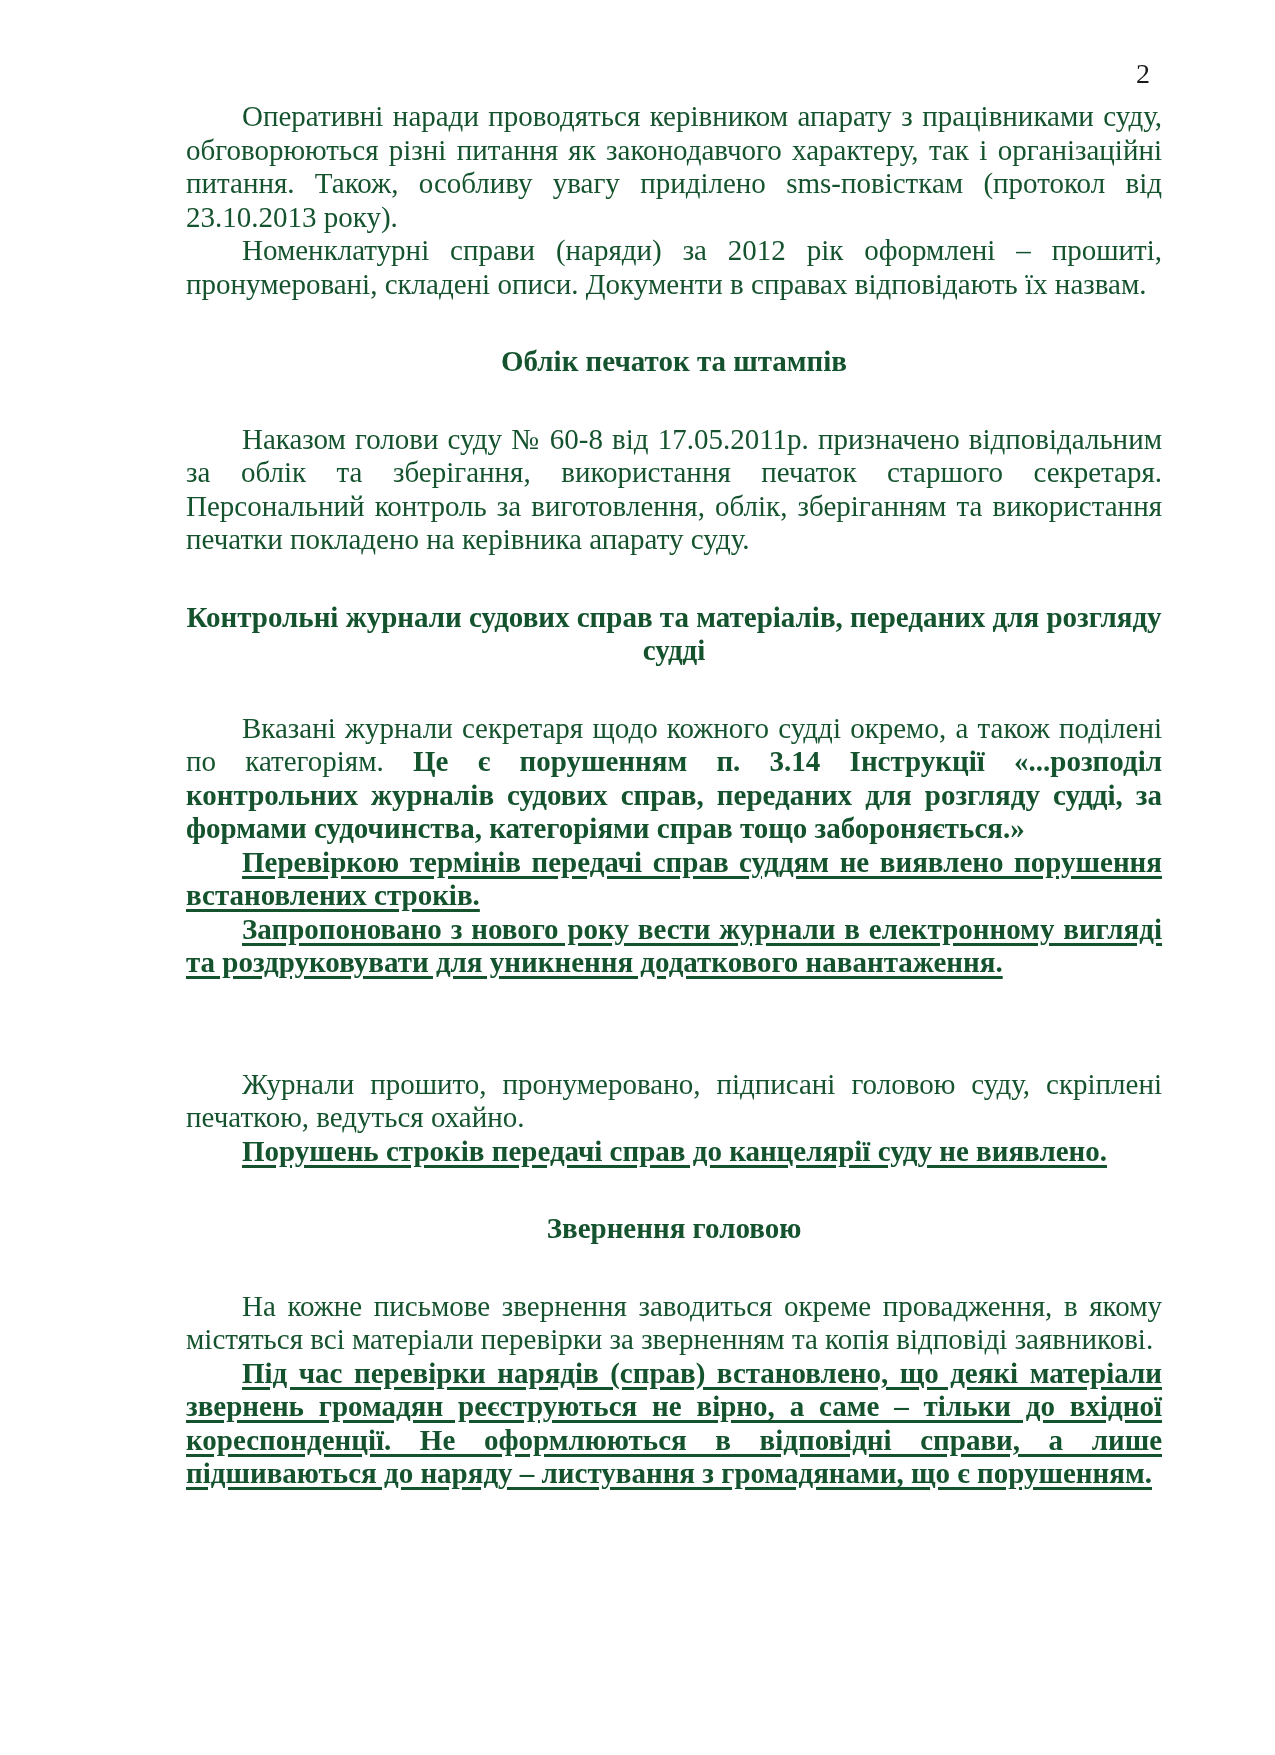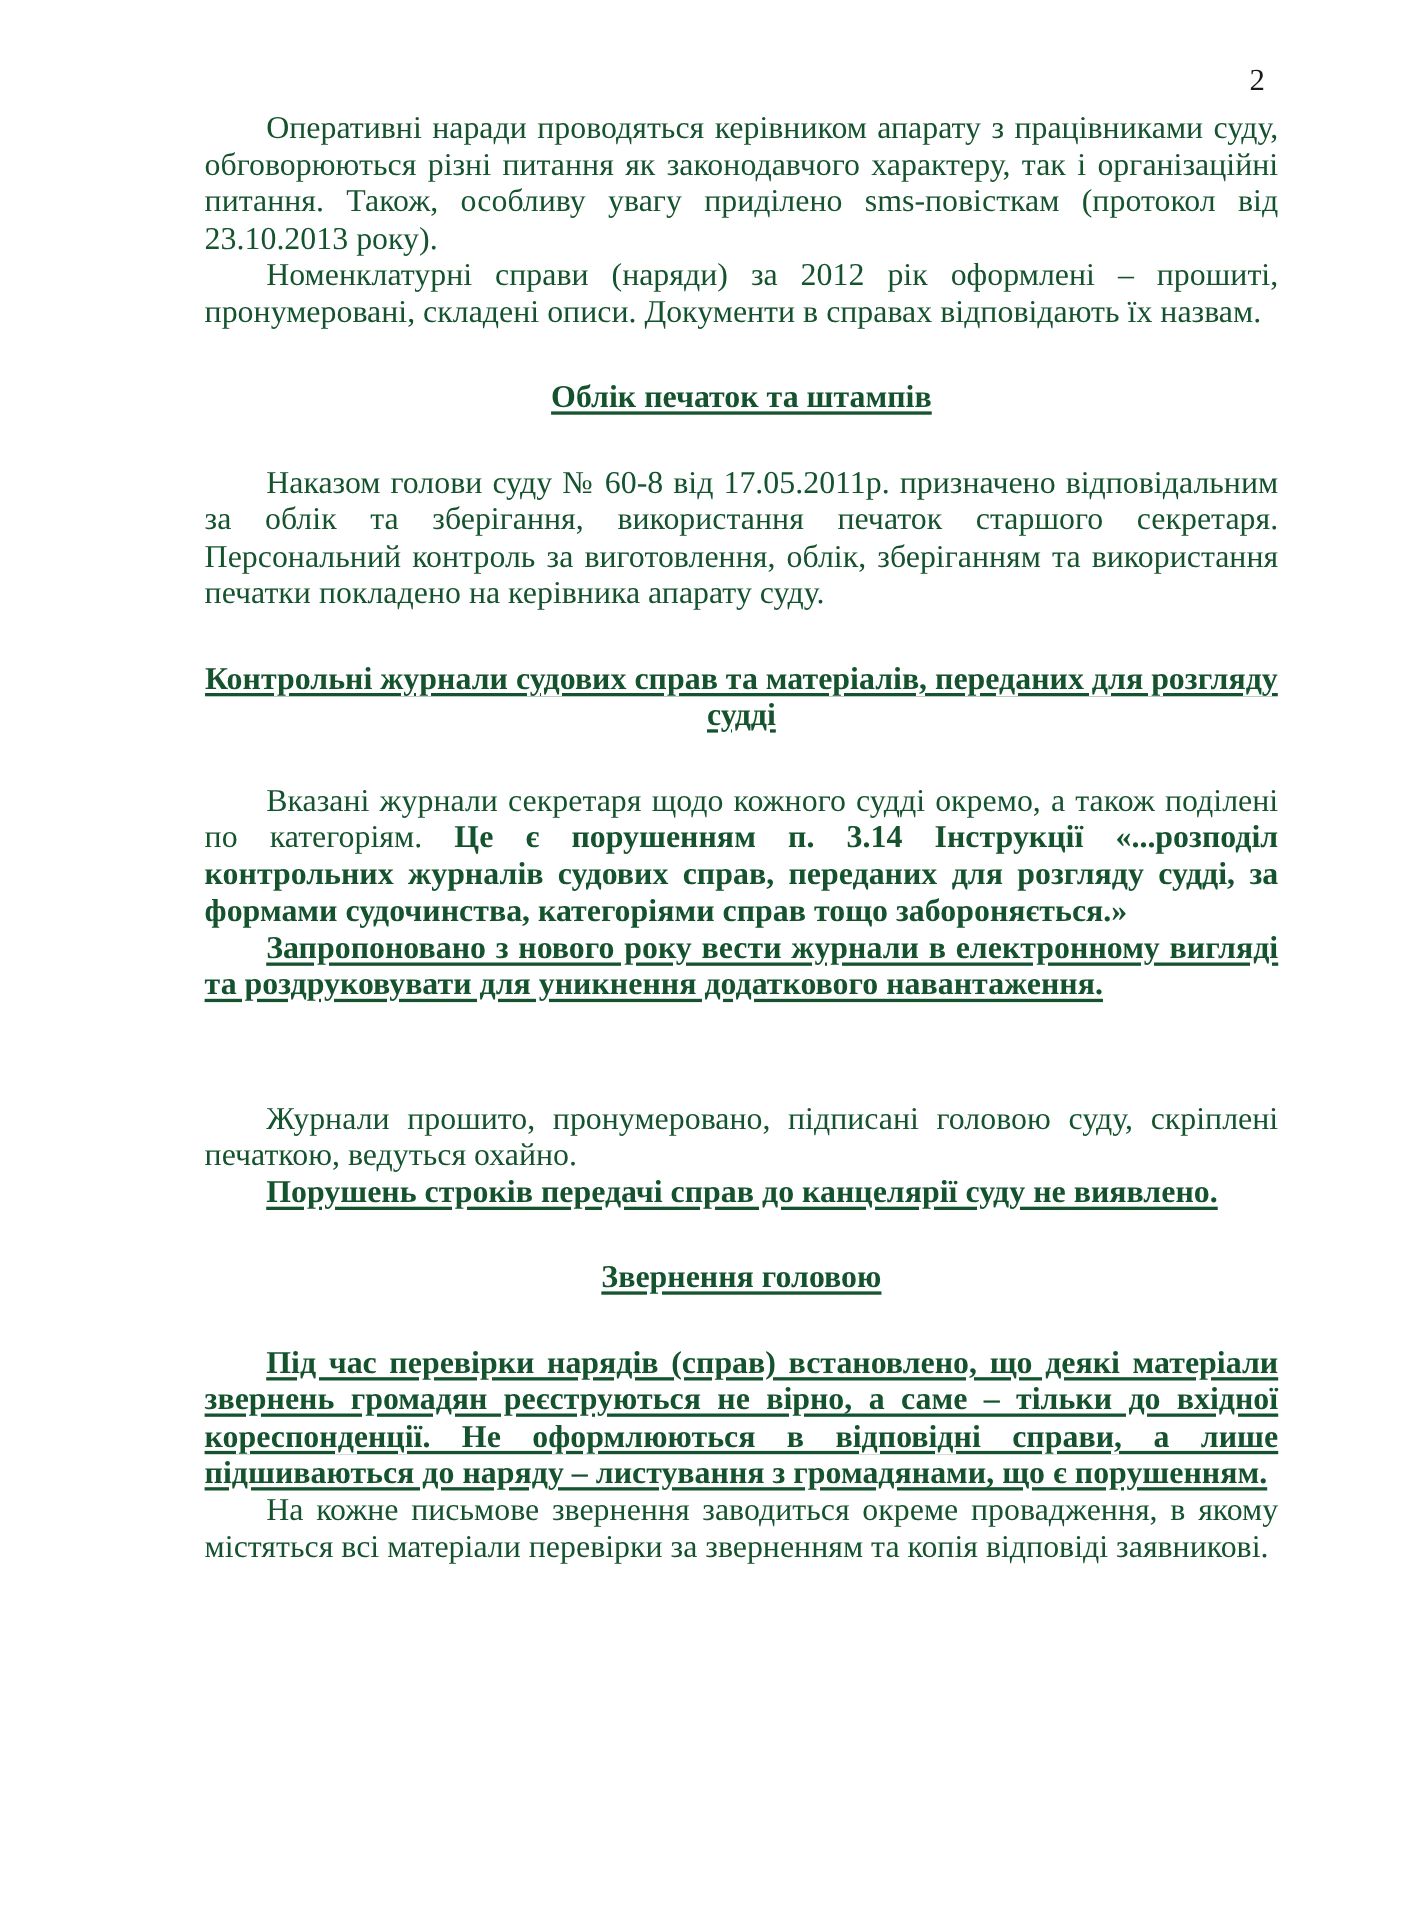--- a/index.html
+++ b/index.html
@@ -8,46 +8,47 @@
     position: absolute; left: 186px; top: 0; width: 976px;
     font-family: "Liberation Serif", serif; color: #14532d;
     font-size: 29px; line-height: 33.5px;
   }
   .pagenum { position: absolute; left: 1136px; top: 58px; font-family: "Liberation Serif", serif; font-size: 28px; color: #1a1a1a; }
   p { margin: 0; text-align: justify; }
   .ind { text-indent: 56px; }
   .b { font-weight: bold; }
   .u { text-decoration: underline; text-decoration-thickness: 3px; text-underline-offset: 4px; }
   h2 { margin: 0; font-size: 29px; font-weight: bold; text-align: center; line-height: 33.5px; }
-  h2 span { text-decoration: underline; text-decoration-thickness: 3px; text-underline-offset: 4px; }
+  h2 span { text-decoration-thickness: 3px; text-underline-offset: 4px; }
 </style>
 </head>
 <body>
 
 <div class="pagenum">2</div>
 
 <div class="page">
   <div style="height:100px"></div>
   <p class="ind">Оперативні наради проводяться керівником апарату з працівниками суду, обговорюються різні питання як законодавчого характеру, так і організаційні питання. Також, особливу увагу приділено sms-повісткам (протокол від 23.10.2013 року).</p>
   <p class="ind">Номенклатурні справи (наряди) за 2012 рік оформлені – прошиті, пронумеровані, складені описи. Документи в справах відповідають їх назвам.</p>
 
   <div style="height:44px"></div>
   <h2><span>Облік печаток та штампів</span></h2>
   <div style="height:44px"></div>
   <p class="ind">Наказом голови суду № 60-8 від 17.05.2011р. призначено відповідальним за облік та зберігання, використання печаток старшого секретаря. Персональний контроль за виготовлення, облік, зберіганням та використання печатки покладено на керівника апарату суду.</p>
 
   <div style="height:44px"></div>
   <h2><span>Контрольні журнали судових справ та матеріалів, переданих для розгляду судді</span></h2>
   <div style="height:44px"></div>
   <p class="ind"><span>Вказані журнали секретаря щодо кожного судді окремо, а також поділені по категоріям. </span><span class="b">Це є порушенням п. 3.14 Інструкції «...розподіл контрольних журналів судових справ, переданих для розгляду судді, за формами судочинства, категоріями справ тощо забороняється.»</span></p>
+  <p class="ind b u">Перевіркою термінів передачі справ суддям не виявлено порушення встановлених строків.</p>
   <p class="ind b u">Запропоновано з нового року вести журнали в електронному вигляді та роздруковувати для уникнення додаткового навантаження.</p>
 
   <div style="height:44px"></div>
   <div style="height:44px"></div>
   <p class="ind">Журнали прошито, пронумеровано, підписані головою суду, скріплені печаткою, ведуться охайно.</p>
   <p class="ind b u">Порушень строків передачі справ до канцелярії суду не виявлено.</p>
 
   <div style="height:44px"></div>
   <h2><span>Звернення головою</span></h2>
   <div style="height:44px"></div>
+  <p class="ind">На кожне письмове звернення заводиться окреме провадження, в якому містяться всі матеріали перевірки за зверненням та копія відповіді заявникові.</p>
   <p class="ind b u">Під час перевірки нарядів (справ) встановлено, що деякі матеріали звернень громадян реєструються не вірно, а саме – тільки до вхідної кореспонденції. Не оформлюються в відповідні справи, а лише підшиваються до наряду – листування з громадянами, що є порушенням.</p>
-  <p class="ind">На кожне письмове звернення заводиться окреме провадження, в якому містяться всі матеріали перевірки за зверненням та копія відповіді заявникові.</p>
 </div>
 
 </body></html>

